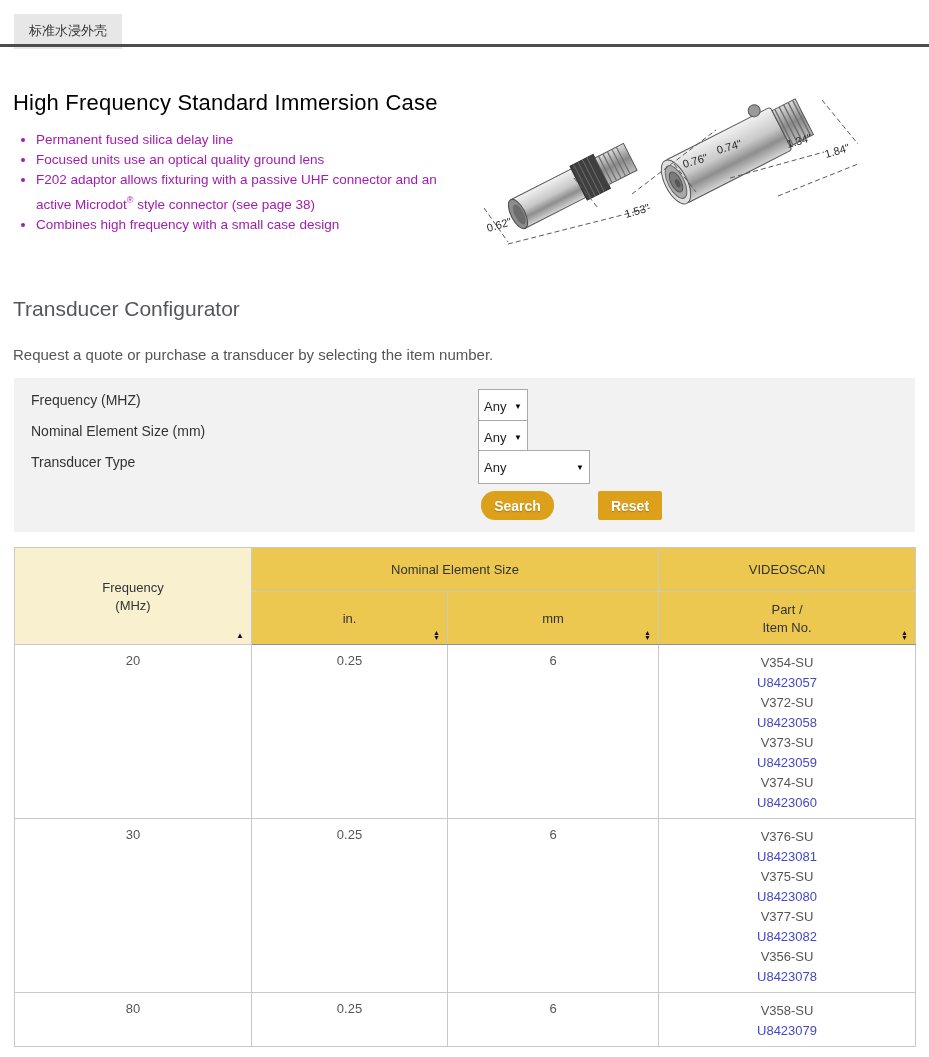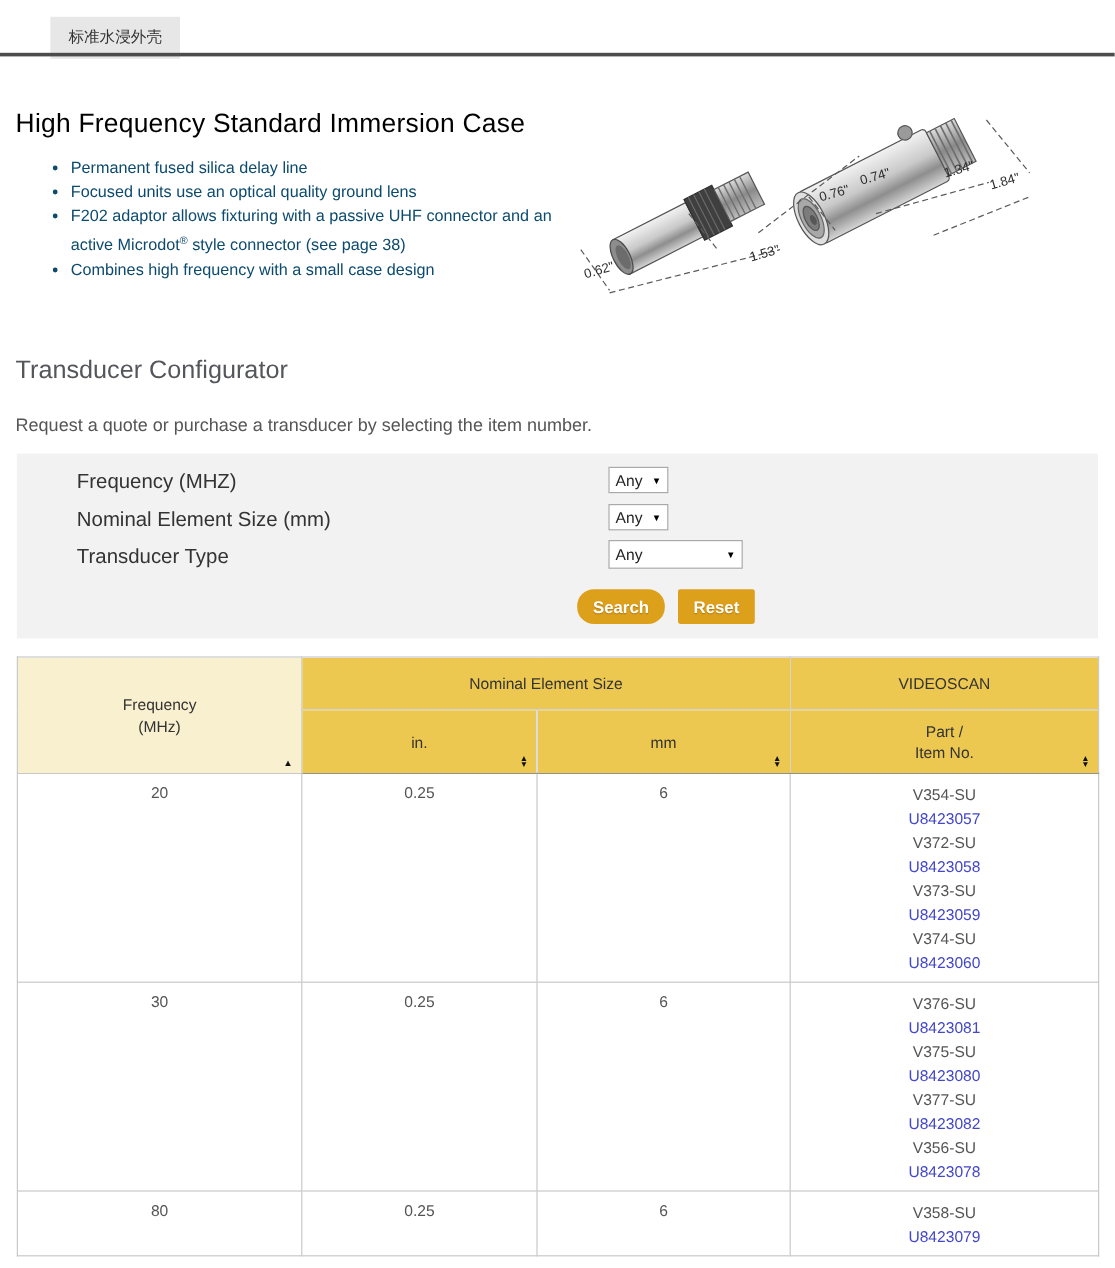--- a/index.html
+++ b/index.html
@@ -5,63 +5,63 @@
   * { margin:0; padding:0; box-sizing:border-box; }
   html,body { background:#fff; }
   body {
     width:929px; height:1057px; position:relative;
     font-family:"Liberation Sans", sans-serif; color:#555;
   }
   
   .tabbar { position:absolute; top:14px; left:14px; }
   .tab {
     display:inline-block; background:#e7e7e7; color:#333;
-    font-size:13px; padding:8px 15px 9px; cursor:pointer;margin-left:28px;
+    font-size:13px; padding:8px 15px 9px; cursor:pointer;
   }
   .dark-bar { position:absolute; top:44px; left:0; width:929px; height:3px; background:#4c4c4c; }
 
   
   .product-title {
     position:absolute; top:90px; left:13px;
     font-size:22px; font-weight:400; color:#000000; letter-spacing:.2px;
   }
   .bullets {
     position:absolute; top:130px; left:36px; width:418px;
-    font-size:13.5px; line-height:20px; color:#0c4a6e; list-style:disc;margin-left:23px;
+    font-size:13.5px; line-height:20px; color:#a21caf; list-style:disc;
   }
   .bullets li { margin:0; }
   .bullets sup { font-size:9px; }
   .diagram { position:absolute; top:66px; left:478px; width:384px; height:186px; }
 
   
   .config-title {
     position:absolute; top:297px; left:13px;
     font-size:21px; font-weight:400; color:#54565a;text-align:right;
   }
   .config-intro { position:absolute; top:346px; left:13px; font-size:15px; color:#555; }
   .panel { position:absolute; top:378px; left:14px; width:901px; height:154px; background:#f2f2f2; }
-  .field-label { position:absolute; left:17px; font-size:17px; color:#333;margin-left:33px; }
+  .field-label { position:absolute; left:17px; font-size:14px; color:#333; }
   .lbl-1 { top:14px; } .lbl-2 { top:45px; } .lbl-3 { top:76px;text-align:right; }
   .select {
-    position:absolute; left:493px; background:#fff; border:1px solid #a9a9a9;
+    position:absolute; left:464px; background:#fff; border:1px solid #a9a9a9;
     font-size:13px; color:#222; display:flex; align-items:center;
-    justify-content:space-between; padding:4px 5px; cursor:pointer;text-align:right;
+    justify-content:space-between; padding:16px 5px; cursor:pointer;text-align:right;
   }
   .select .caret { font-size:8px; color:#000; margin-left:6px; }
   .sel-1 { top:11px; width:50px; height:22px; }
   .sel-2 { top:42px; width:50px; height:22px; }
   .sel-3 { top:72px; width:112px; height:24px; }
   .btn {
     position:absolute; top:113px; height:29px; background:#dda01a; color:#fff;
     border:none; border-radius:2px; font-weight:bold; font-size:14px;
     font-family:"Liberation Sans", sans-serif; cursor:pointer;
     text-shadow:0 1px 1px rgba(120,70,0,.45);
   }
   .btn-search { left:467px; width:73px;border-radius:14px; }
-  .btn-reset  { left:551px; width:64px;text-align:center; }
+  .btn-reset  { left:584px; width:64px;text-align:center; }
 
   
   .results { position:absolute; top:547px; left:14px; }
   table { border-collapse:collapse; table-layout:fixed; width:901px; }
   col.c-freq { width:237px; } col.c-in { width:196px; }
   col.c-mm { width:211px; } col.c-part { width:257px; }
   th, td { border:1px solid #c9c9c9; }
   table { border:1px solid #909090; }
   th {
     font-weight:normal; color:#333; font-size:13px;

